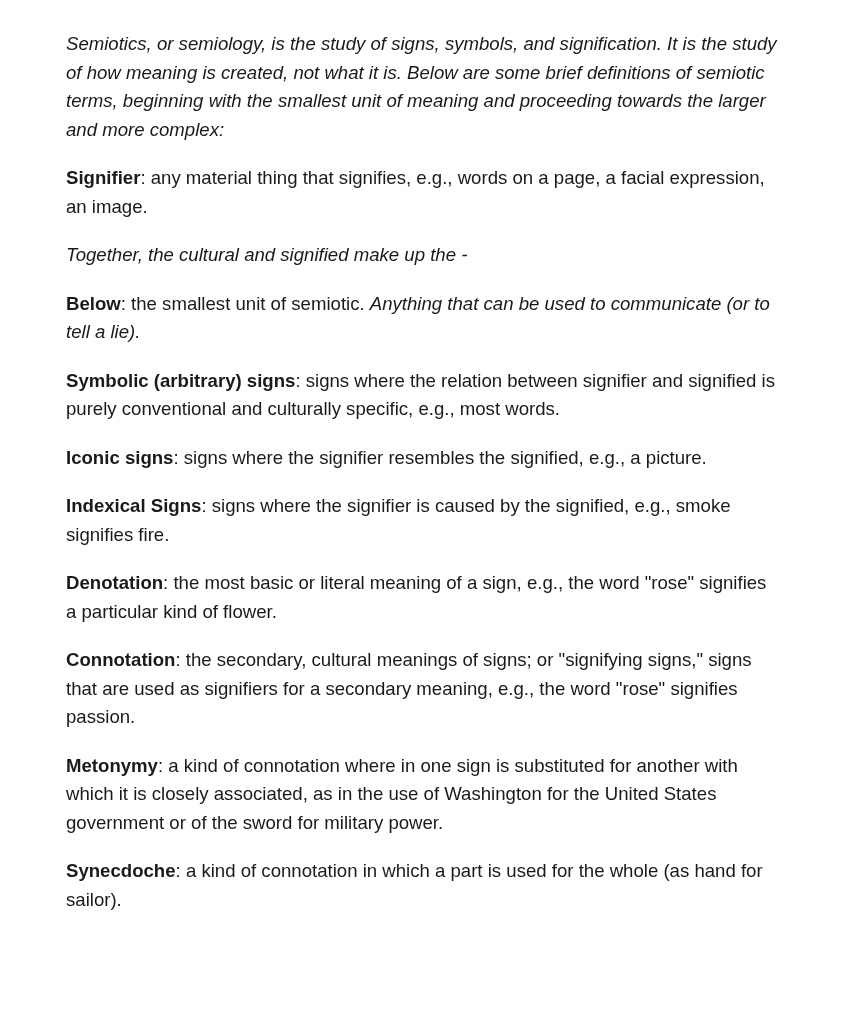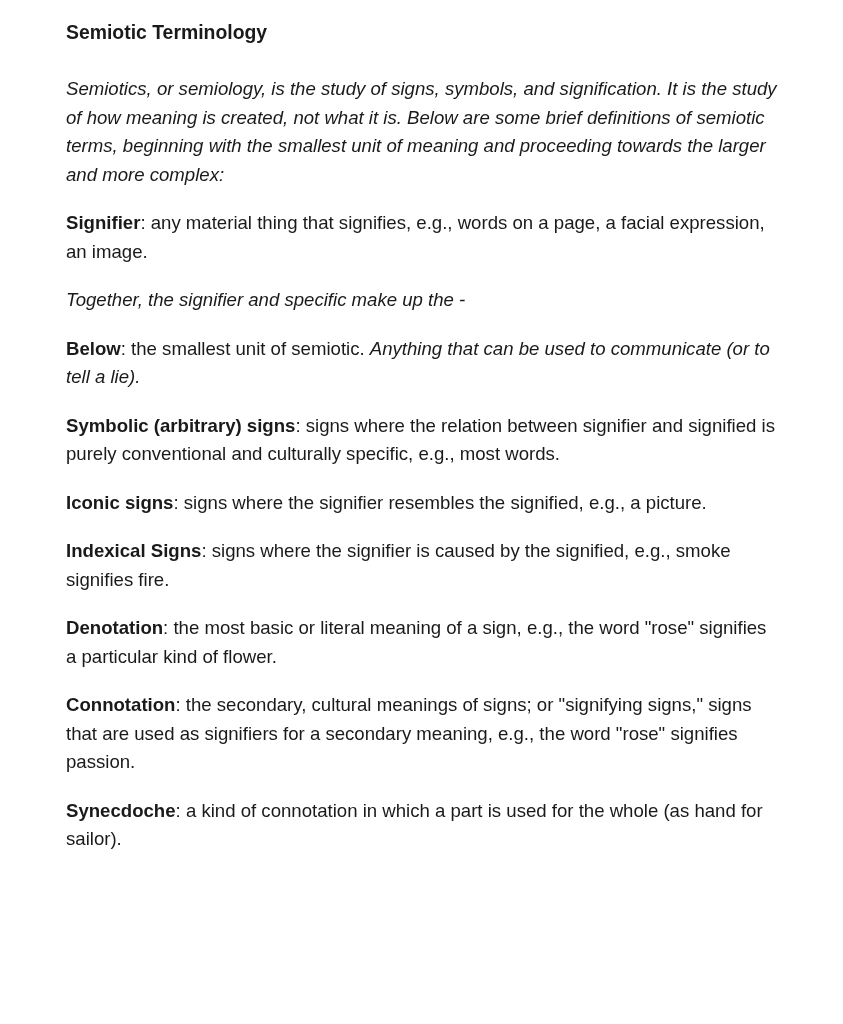--- a/index.html
+++ b/index.html
@@ -37,37 +37,37 @@
   }
   em {
     font-style: italic;
   }
 </style>
 </head>
 <body>
 
 <main class="page">
 
-  <h1 class="doc-title">Semiotic Terminology</h1>
 
   <p class="italic">Semiotics, or semiology, is the study of signs, symbols, and signification. It is the study of how meaning is created, not what it is. Below are some brief definitions of semiotic terms, beginning with the smallest unit of meaning and proceeding towards the larger and more complex:</p>
 
   <p><strong>Signifier</strong><span>: any material thing that signifies, e.g., words on a page, a facial expression, an image.</span></p>
 
 
-  <p class="italic">Together, the signifier and specific make up the -</p>
+  <p class="italic">Together, the cultural and signified make up the -</p>
 
   <p><strong>Below</strong><span>: the smallest unit of semiotic. </span><em>Anything that can be used to communicate (or to tell a lie).</em></p>
 
   <p><strong>Symbolic (arbitrary) signs</strong><span>: signs where the relation between signifier and signified is purely conventional and culturally specific, e.g., most words.</span></p>
 
   <p><strong>Iconic signs</strong><span>: signs where the signifier resembles the signified, e.g., a picture.</span></p>
 
   <p><strong>Indexical Signs</strong><span>: signs where the signifier is caused by the signified, e.g., smoke signifies fire.</span></p>
 
   <p><strong>Denotation</strong><span>: the most basic or literal meaning of a sign, e.g., the word "rose" signifies a particular kind of flower.</span></p>
 
   <p><strong>Connotation</strong><span>: the secondary, cultural meanings of signs; or "signifying signs," signs that are used as signifiers for a secondary meaning, e.g., the word "rose" signifies passion.</span></p>
 
+  <p><strong>Metonymy</strong><span>: a kind of connotation where in one sign is substituted for another with which it is closely associated, as in the use of Washington for the United States government or of the sword for military power.</span></p>
 
   <p><strong>Synecdoche</strong><span>: a kind of connotation in which a part is used for the whole (as hand for sailor).</span></p>
 
 </main>
 
 </body></html>

